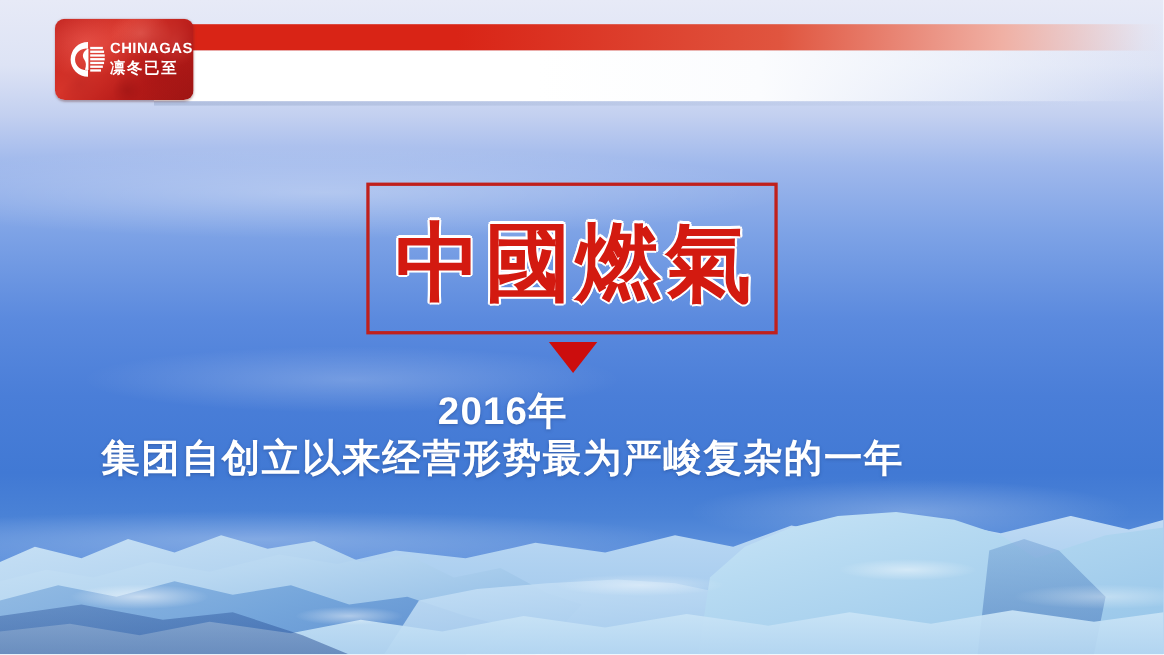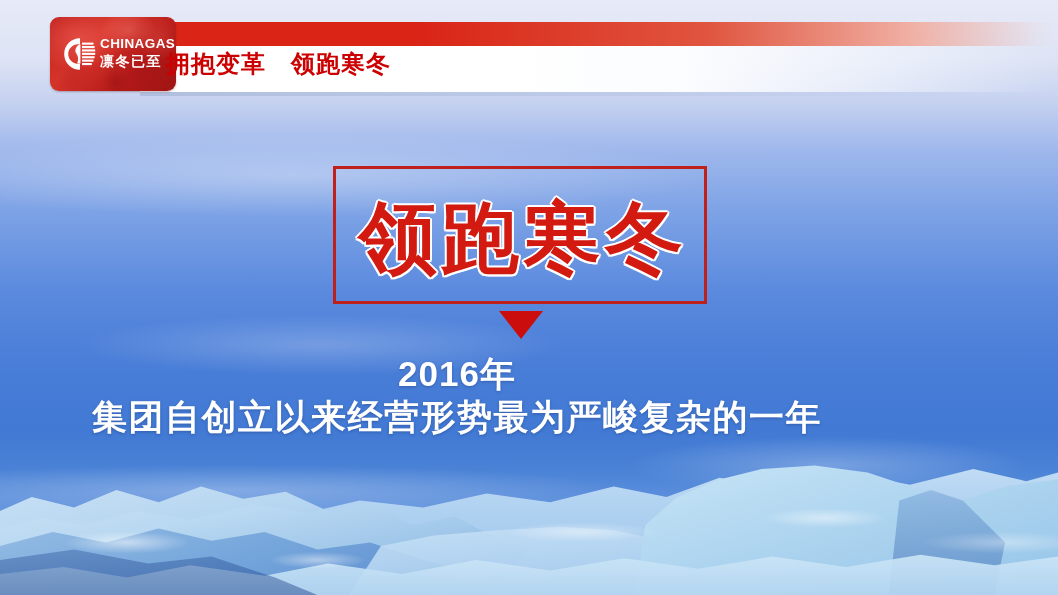--- a/index.html
+++ b/index.html
@@ -325,24 +325,23 @@
           <rect x="23.0" y="28.0" width="9.8" height="2.1"></rect>
         </g>
       </svg>
     </div>
     <div class="logo-text">
       <div class="logo-en">CHINAGAS</div>
       <div class="logo-cn">凛冬已至</div>
     </div>
   </div>
 
-  <div class="header-title">拥抱变革　领跑寒冬</div>
 
   <div class="title-box">
-    <div class="main-title">领跑寒冬</div>
+    <div class="main-title">中國燃氣</div>
   </div>
 
   <div class="arrow-down"></div>
 
   <div class="subtitle-block">
     <div class="subtitle-year">2016年</div>
     <div class="subtitle-line">集团自创立以来经营形势最为严峻复杂的一年</div>
   </div>
 
 </div>

